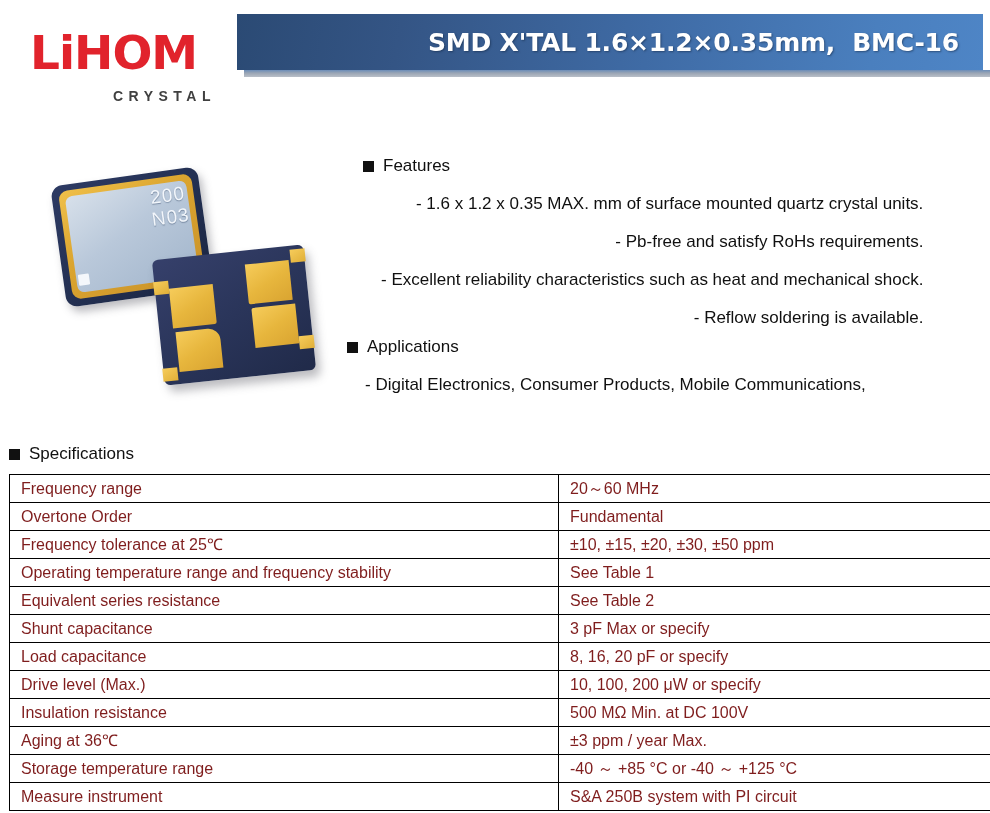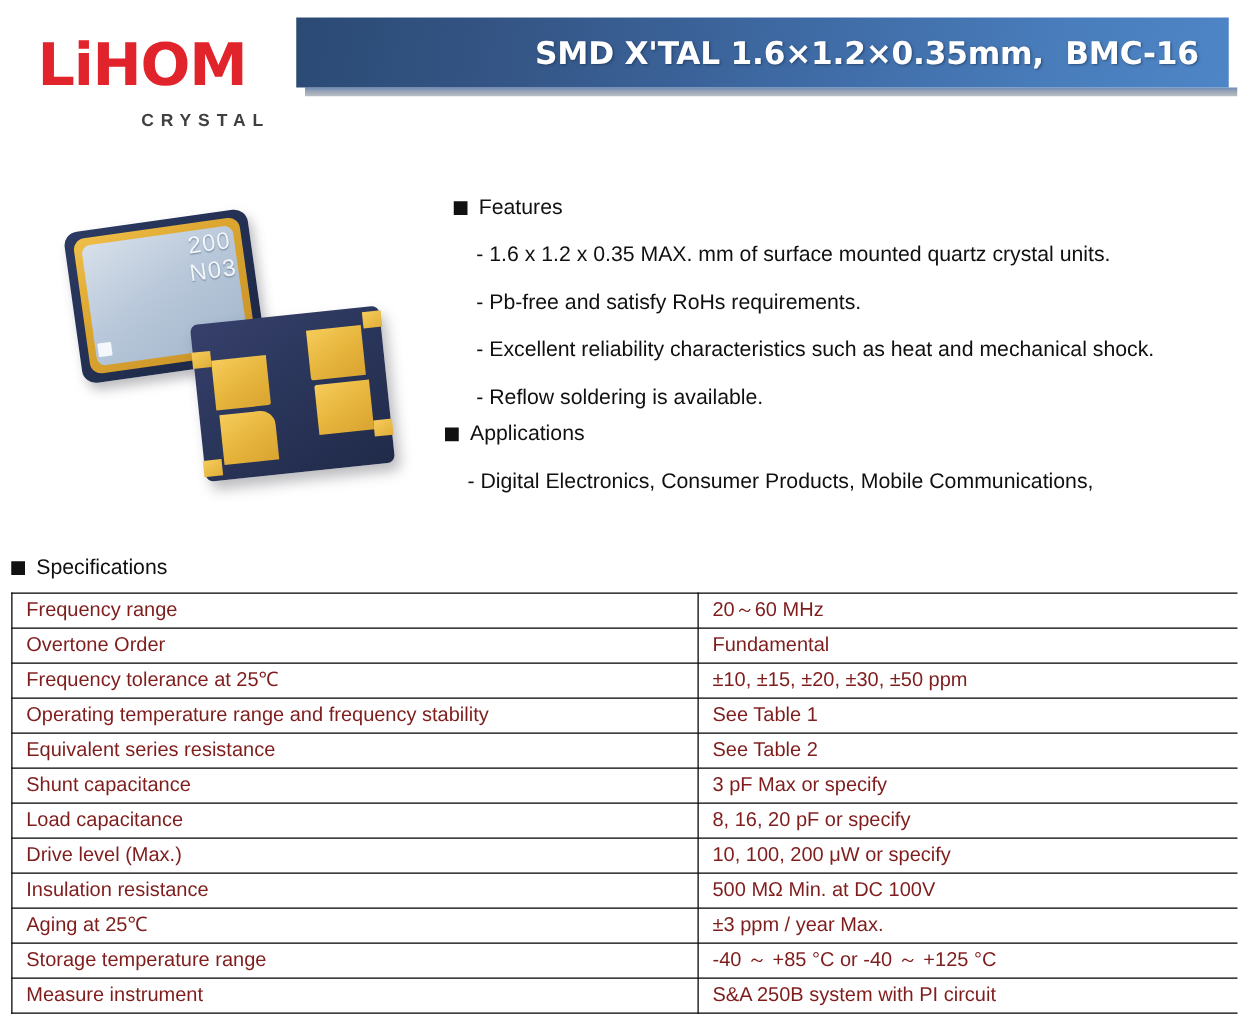--- a/index.html
+++ b/index.html
@@ -207,22 +207,22 @@
     flex: none;
   }
   .bullet-line {
     font-size: 17px;
     color: #101010;
     padding-left: 18px;
     margin-top: 18px;
     white-space: nowrap;
   }
 
-  #features-section { left: 363px; top: 156px; }
-  #applications-section { left: 356px; top: 337px; }
+  #features-section { left: 363px; top: 156px; text-align: right; }
+  #applications-section { left: 347px; top: 337px; }
 
   
   #spec-section { left: 9px; top: 444px; }
 
   .spec-table {
     position: absolute;
     left: 9px;
     top: 474px;
     width: 971px;
     border-collapse: collapse;
@@ -345,21 +345,21 @@
     </tr>
     <tr>
       <td class="c-param">Drive level (Max.)</td>
       <td class="c-value">10, 100, 200 μW or specify</td>
     </tr>
     <tr>
       <td class="c-param">Insulation resistance</td>
       <td class="c-value">500 MΩ Min. at DC 100V</td>
     </tr>
     <tr>
-      <td class="c-param">Aging at 25℃</td>
+      <td class="c-param">Aging at 36℃</td>
       <td class="c-value">±3 ppm / year Max.</td>
     </tr>
     <tr>
       <td class="c-param">Storage temperature range</td>
       <td class="c-value">-40 ～ +85 °C or -40 ～ +125 °C</td>
     </tr>
     <tr>
       <td class="c-param">Measure instrument</td>
       <td class="c-value">S&amp;A 250B system with PI circuit</td>
     </tr>

